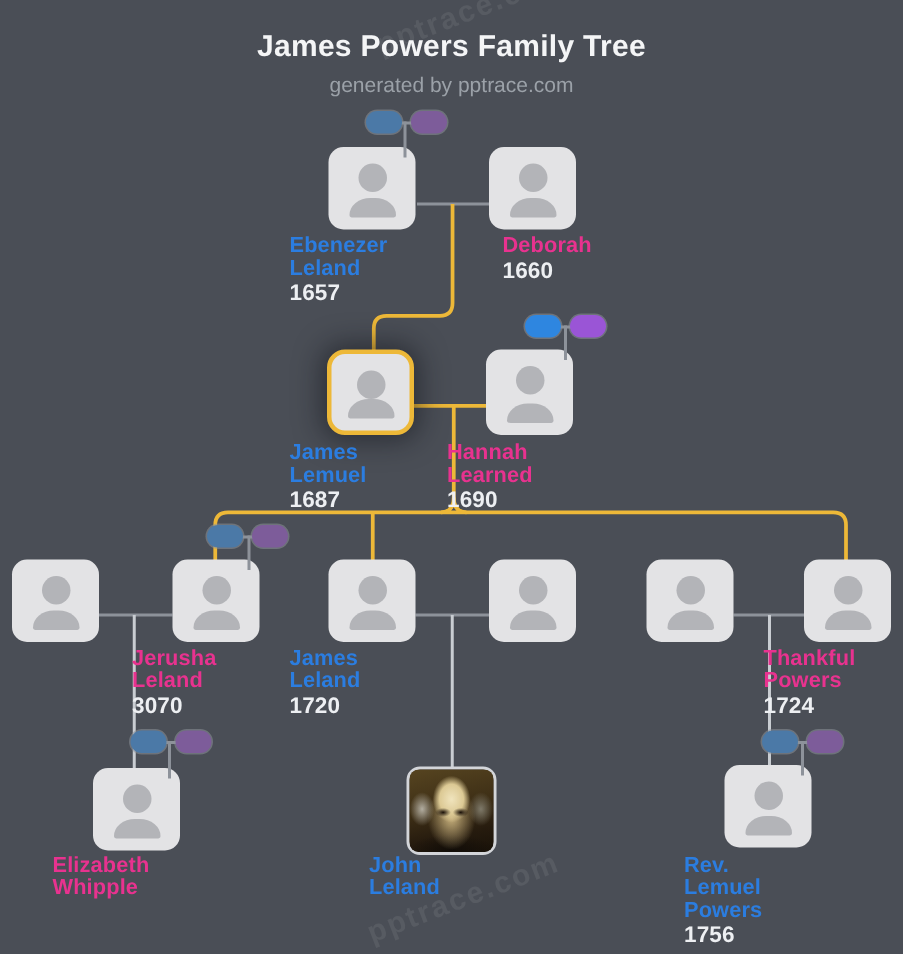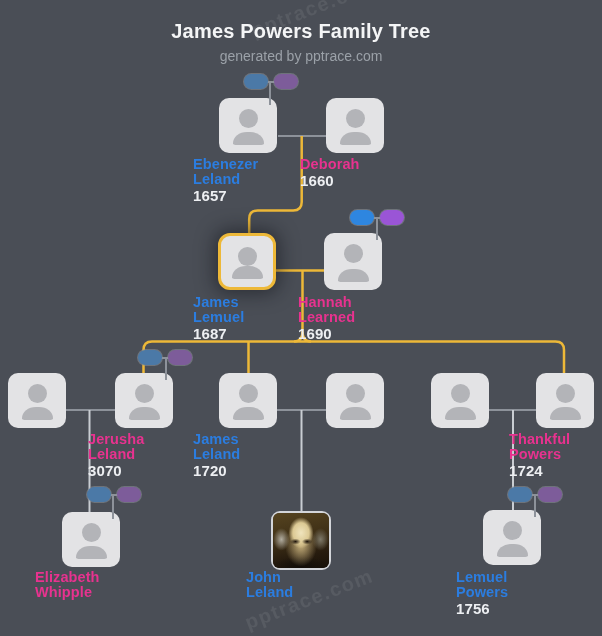--- a/index.html
+++ b/index.html
@@ -80,21 +80,21 @@
 
   
   .label{
     position:absolute; width:110px; text-align:left; z-index:4;
     font-weight:700; font-size:14.5px; line-height:15px; letter-spacing:.1px;
   }
   .label .yr{color:#edeff2; font-size:15px; margin-top:1px;}
   .n-blue{color:#2b7de0;}
   .n-pink{color:#e8328f;}
   .l-ebenezer{left:193px; top:157px;}
-  .l-deborah{left:300px; top:157px;}
+  .l-deborah{left:300px; top:157px;padding-left:35px;}
   .l-james-leyland{left:193px; top:295px;}
   .l-hannah{left:298px; top:295px;}
   .l-jerusha{left:88px; top:432px;}
   .l-james-leland{left:193px; top:432px;}
   .l-thankful{left:509px; top:432px;}
   .l-elizabeth{left:35px; top:570px;}
   .l-john{left:246px; top:570px;}
   .l-lemuel{left:456px; top:570px;}
 
   
@@ -270,20 +270,21 @@
   </div>
   <div class="label l-elizabeth">
     <div class="nm n-pink">Elizabeth</div>
     <div class="nm n-pink">Whipple</div>
   </div>
   <div class="label l-john">
     <div class="nm n-blue">John</div>
     <div class="nm n-blue">Leland</div>
   </div>
   <div class="label l-lemuel">
+    <div class="nm n-blue">Rev.</div>
     <div class="nm n-blue">Lemuel</div>
     <div class="nm n-blue">Powers</div>
     <div class="yr">1756</div>
   </div>
 
   <div class="badge muted b-ebenezer">
     <div class="bconn"></div>
     <div class="bdrop"></div>
     <div class="pill m"></div>
     <div class="pill f"></div>

